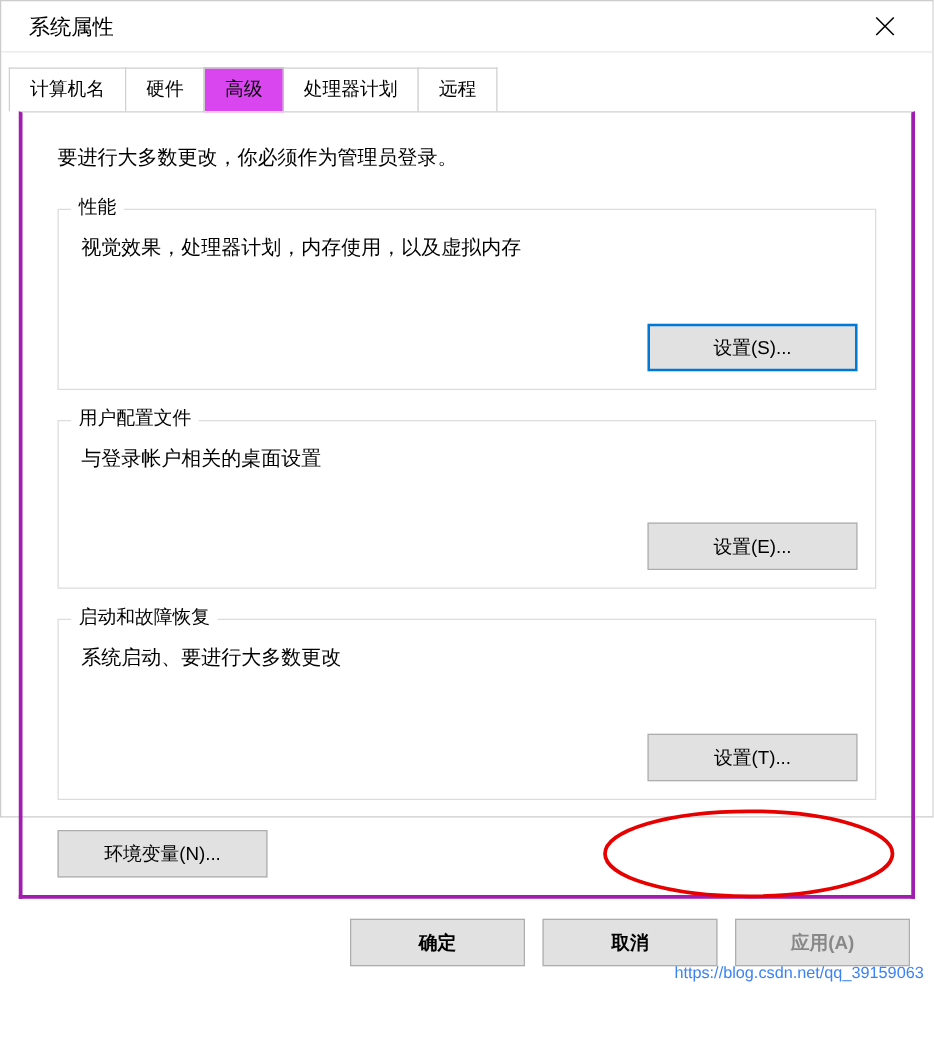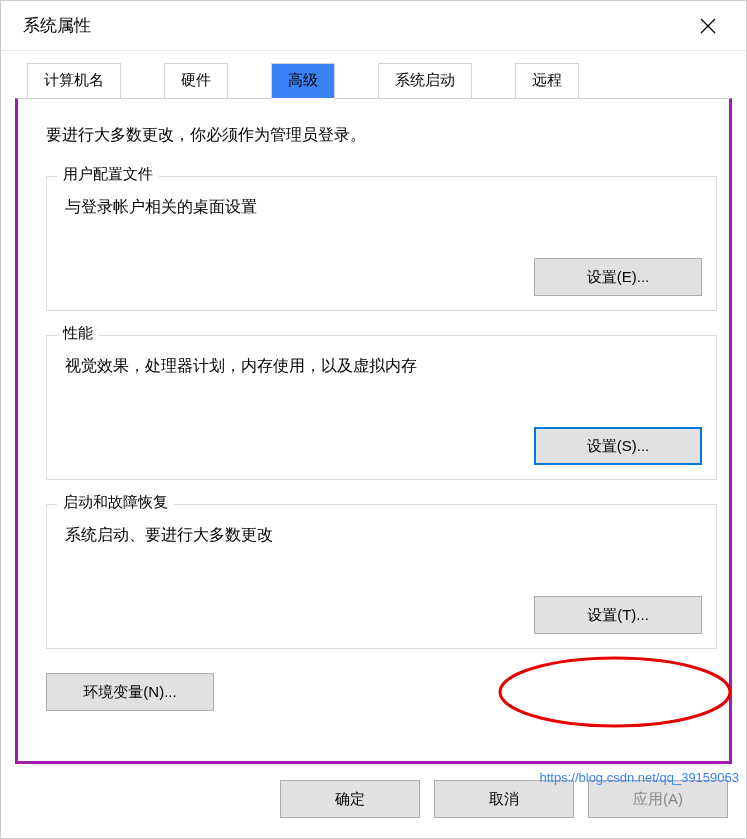--- a/index.html
+++ b/index.html
@@ -11,21 +11,21 @@
       font-family: "Microsoft YaHei", "Segoe UI", sans-serif;
       font-size: 15px;
       background: #ffffff;
       color: #000000;
       width: 747px;
       height: 839px;
       overflow: hidden;
     }
     .dialog {
       width: 747px;
-      height: 839px;
+      height: 654px;
       background: #ffffff;
       border: 1px solid #cccccc;
       display: flex;
       flex-direction: column;
     }
     .titlebar {
       height: 50px;
       display: flex;
       align-items: center;
       justify-content: space-between;
@@ -43,46 +43,45 @@
       align-items: center;
       justify-content: center;
       cursor: pointer;
     }
     .close-icon svg {
       width: 18px;
       height: 18px;
     }
     .tab-row {
       display: flex;
-      padding: 12px 14px 0 26px;
-      position: relative;
-      gap: 44px;
+      padding: 12px 14px 0 6px;
+      position: relative;
     }
     .tab {
       padding: 7px 16px 8px 16px;
       border: 1px solid #d0d0d0;
       border-bottom: none;
       background: #ffffff;
       font-size: 15px;
       cursor: pointer;
       position: relative;
       margin-right: -1px;
     }
     .tab.active {
-      background: #3b82f6;
+      background: #d946ef;
       border-bottom: 1px solid #ffffff;
       z-index: 2;
       margin-bottom: -1px;
     }
     .tab-content-wrapper {
       flex: 1;
       margin: 0 14px;
       border: 3px solid #a21caf;
       border-top: 1px solid #d0d0d0;
-      padding: 20px 12px 14px 28px;
+      padding: 20px 28px 14px 28px;
       position: relative;
     }
     .admin-note {
       font-size: 16px;
       margin-bottom: 30px;
       margin-top: 6px;
     }
     .group {
       border: 1px solid #dcdcdc;
       margin-bottom: 24px;
@@ -152,20 +151,21 @@
       height: 100%;
     }
     .bottom-buttons {
       display: flex;
       justify-content: flex-end;
       gap: 14px;
       padding: 16px 18px 20px 18px;
     }
     .bottom-buttons .btn {
       min-width: 140px;
+      font-weight: bold;
     }
     .btn.disabled {
       color: #888888;
     }
     .watermark {
       position: absolute;
       right: 8px;
       bottom: 54px;
       font-size: 13px;
       color: #3b82f6;
@@ -183,43 +183,43 @@
         <line x1="2" y1="2" x2="16" y2="16" stroke="#000000" stroke-width="1.3"></line>
         <line x1="16" y1="2" x2="2" y2="16" stroke="#000000" stroke-width="1.3"></line>
       </svg>
     </div>
   </div>
 
   <div class="tab-row">
     <div class="tab">计算机名</div>
     <div class="tab">硬件</div>
     <div class="tab active">高级</div>
-    <div class="tab">系统启动</div>
+    <div class="tab">处理器计划</div>
     <div class="tab">远程</div>
   </div>
 
   <div class="tab-content-wrapper">
     <div class="admin-note">要进行大多数更改，你必须作为管理员登录。</div>
+
+    <div class="group perf">
+      <div class="group-title">性能</div>
+      <div class="group-desc">视觉效果，处理器计划，内存使用，以及虚拟内存</div>
+      <div class="group-button-row">
+        <button class="btn default">设置(S)...</button>
+      </div>
+    </div>
 
     <div class="group userprofile">
       <div class="group-title">用户配置文件</div>
       <div class="group-desc">与登录帐户相关的桌面设置</div>
       <div class="group-button-row">
         <button class="btn">设置(E)...</button>
       </div>
     </div>
 
-    <div class="group perf">
-      <div class="group-title">性能</div>
-      <div class="group-desc">视觉效果，处理器计划，内存使用，以及虚拟内存</div>
-      <div class="group-button-row">
-        <button class="btn default">设置(S)...</button>
-      </div>
-    </div>
-
     <div class="group startup">
       <div class="group-title">启动和故障恢复</div>
       <div class="group-desc">系统启动、要进行大多数更改</div>
       <div class="group-button-row">
         <button class="btn">设置(T)...</button>
       </div>
     </div>
 
     <div class="env-row">
       <div class="env-highlight">

